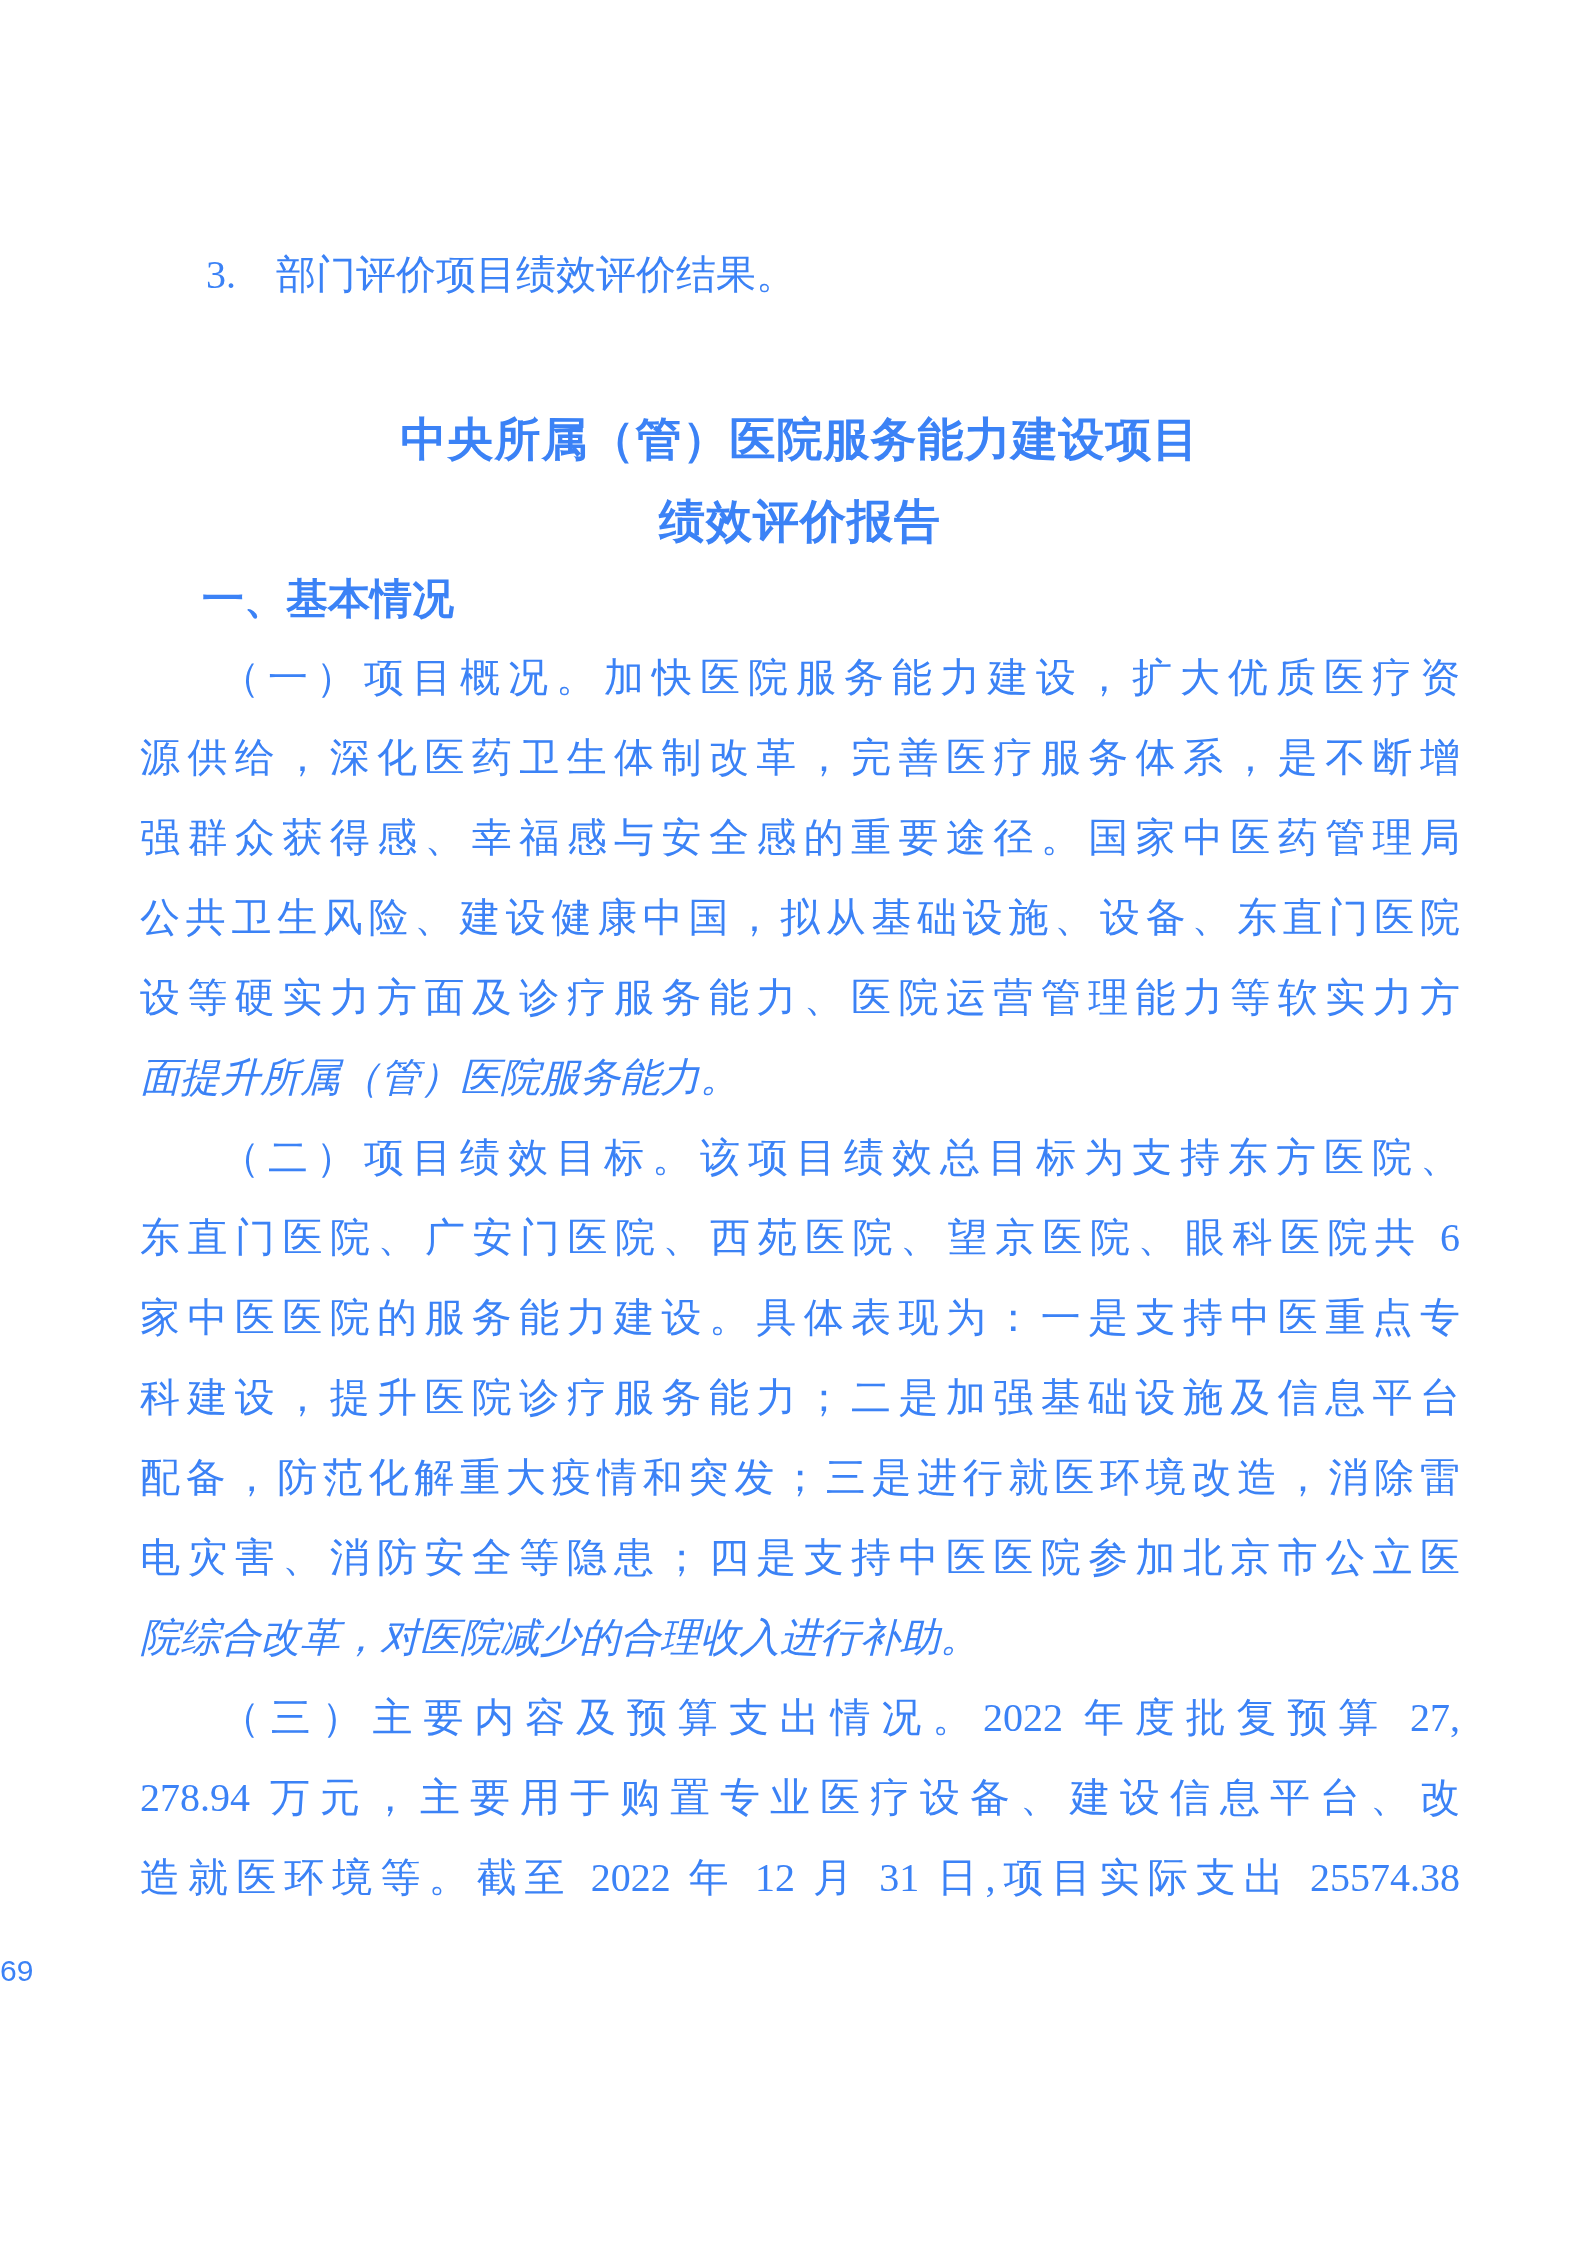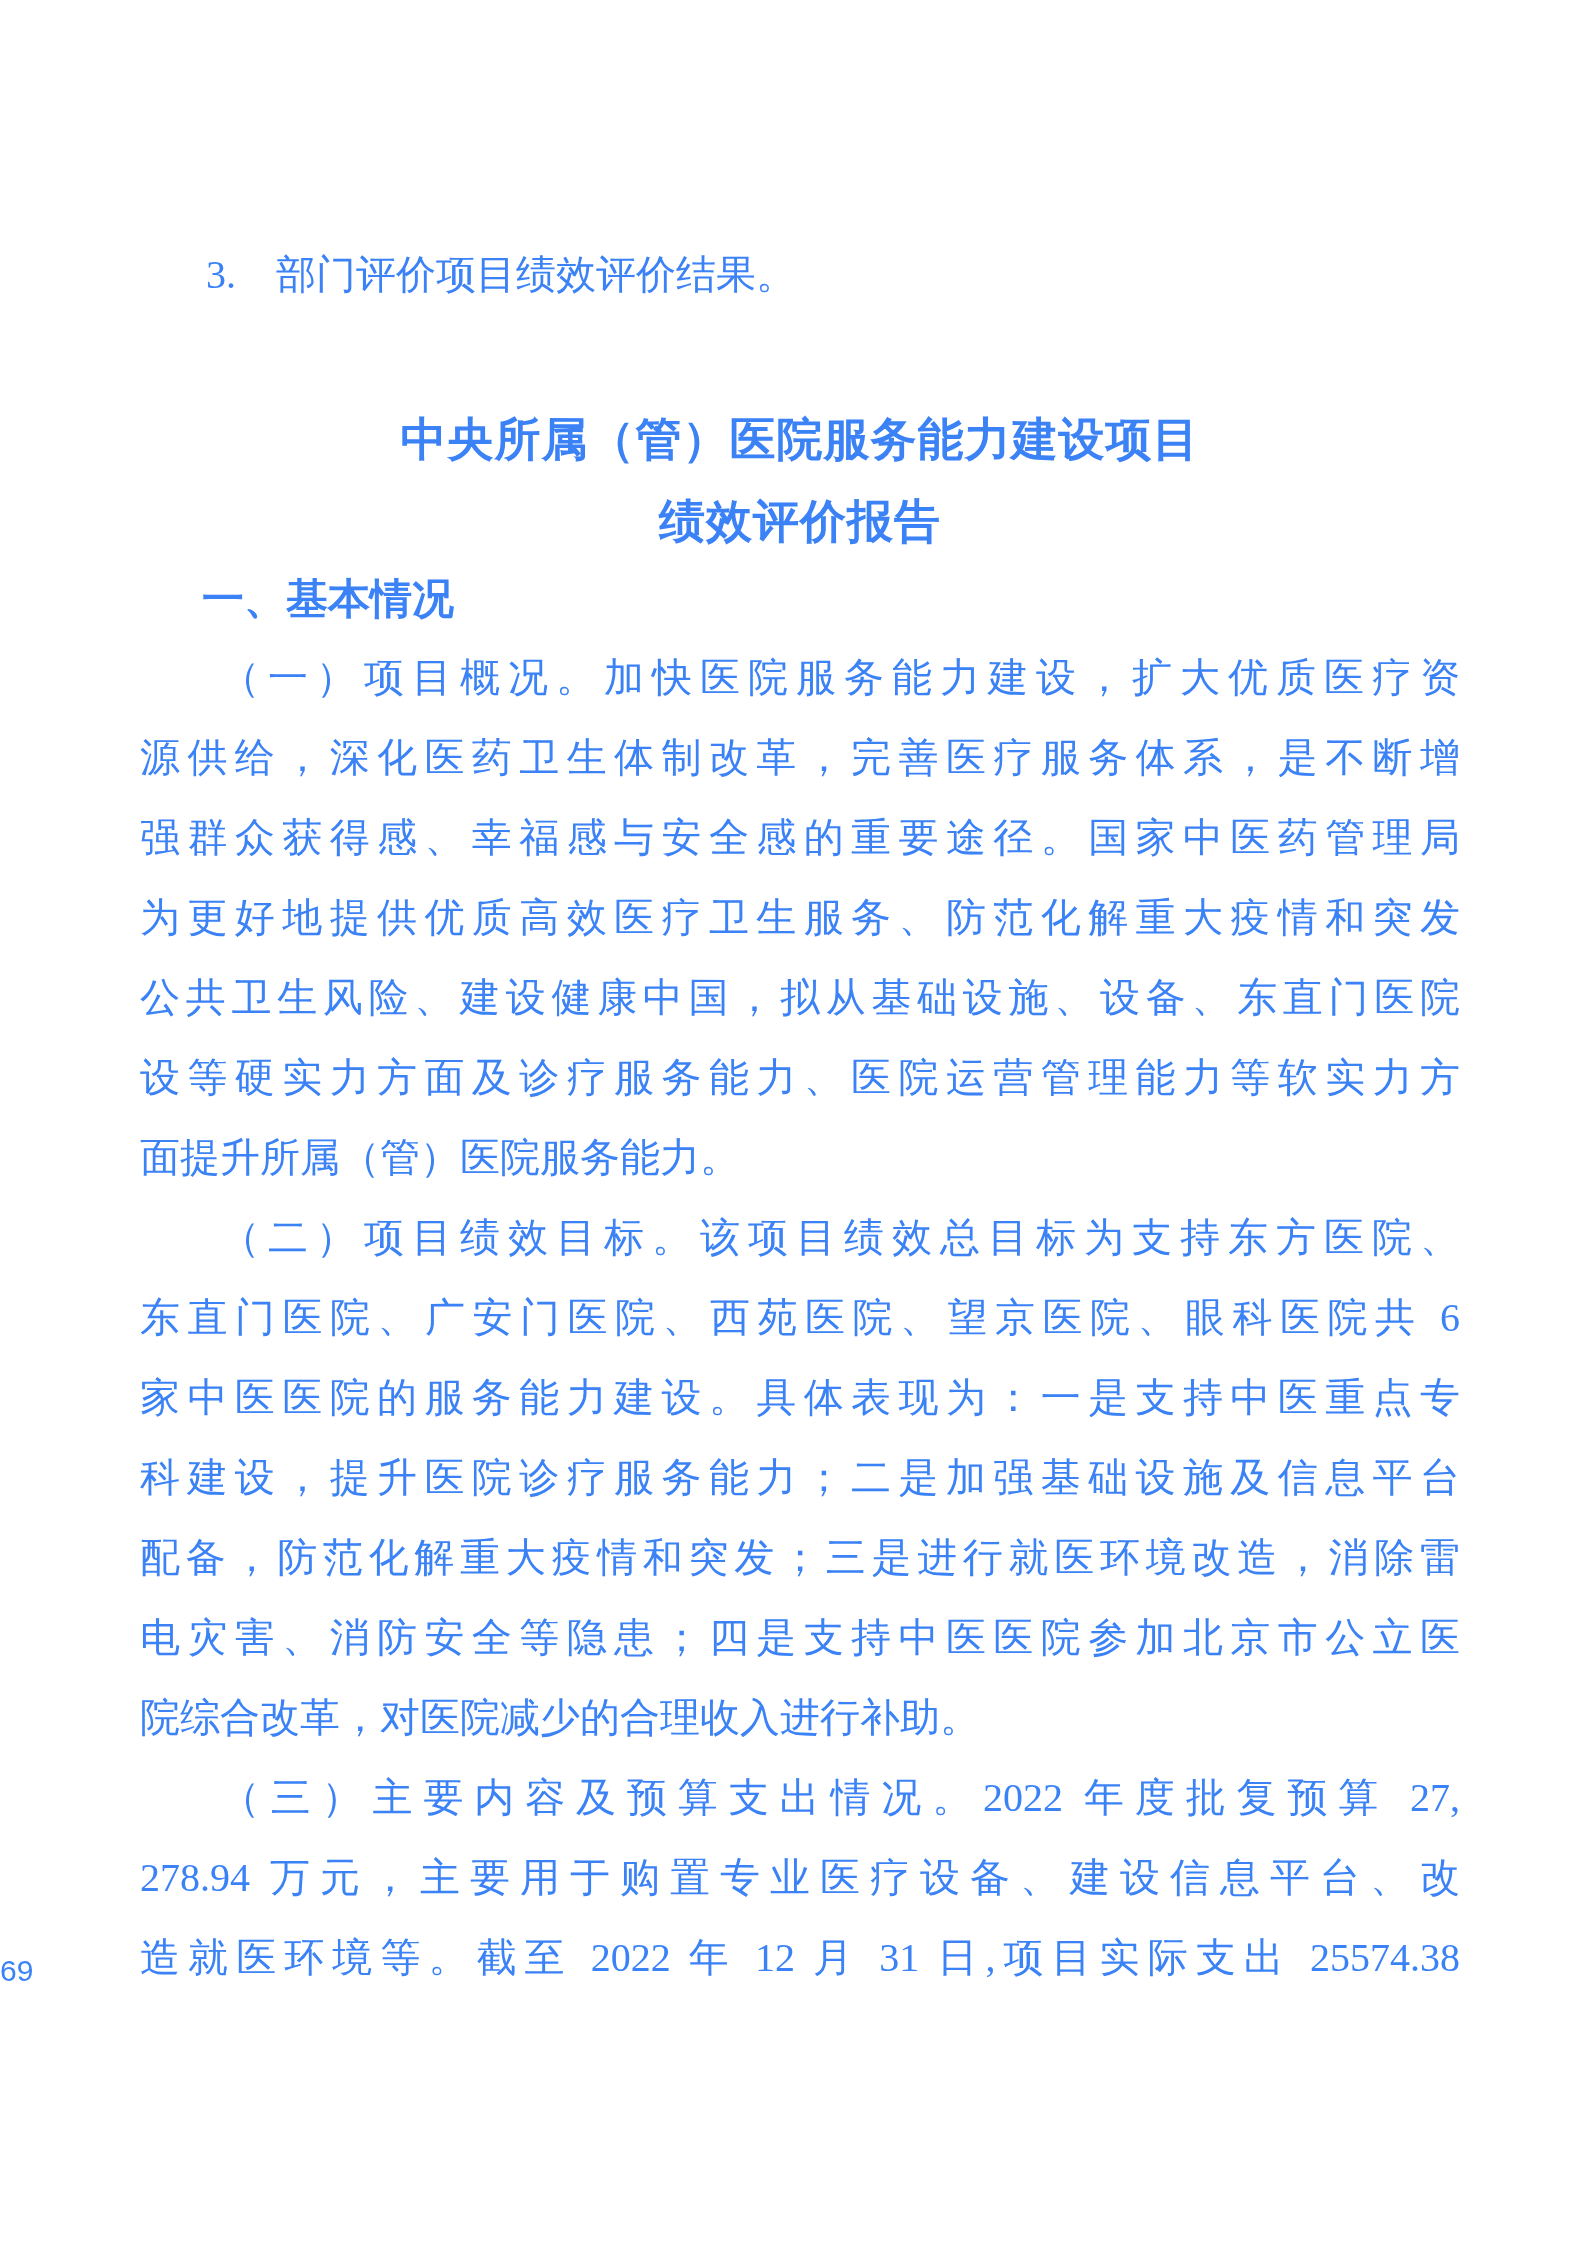--- a/index.html
+++ b/index.html
@@ -57,20 +57,21 @@
     text-align: justify;
     text-align-last: justify;
     white-space: pre-wrap;
   }
   .body-line.indent {
     text-indent: 80px;
   }
   .body-line.para-last {
     text-align: center;
     text-align-last: left;
+    font-style: italic;
   }
   .page-number {
     position: absolute;
     top: 1954px;
     left: 0;
     width: 100%;
     text-align: left;
     font-family: "Liberation Sans", "DejaVu Sans", sans-serif;
     font-size: 30px;
     line-height: 34px;
@@ -89,21 +90,20 @@
       <div>绩效评价报告</div>
     </div>
 
     <div class="section-heading">一、基本情况</div>
 
     <div class="body-paragraphs">
         <div class="paragraph">
           <div class="body-line indent">（一）项目概况。加快医院服务能力建设，扩大优质医疗资</div>
           <div class="body-line">源供给，深化医药卫生体制改革，完善医疗服务体系，是不断增</div>
           <div class="body-line">强群众获得感、幸福感与安全感的重要途径。国家中医药管理局</div>
-          <div class="body-line">为更好地提供优质高效医疗卫生服务、防范化解重大疫情和突发</div>
           <div class="body-line">公共卫生风险、建设健康中国，拟从基础设施、设备、东直门医院</div>
           <div class="body-line">设等硬实力方面及诊疗服务能力、医院运营管理能力等软实力方</div>
           <div class="body-line para-last">面提升所属（管）医院服务能力。</div>
         </div>
         <div class="paragraph">
           <div class="body-line indent">（二）项目绩效目标。该项目绩效总目标为支持东方医院、</div>
           <div class="body-line">东直门医院、广安门医院、西苑医院、望京医院、眼科医院共 6</div>
           <div class="body-line">家中医医院的服务能力建设。具体表现为：一是支持中医重点专</div>
           <div class="body-line">科建设，提升医院诊疗服务能力；二是加强基础设施及信息平台</div>
           <div class="body-line">配备，防范化解重大疫情和突发；三是进行就医环境改造，消除雷</div>

